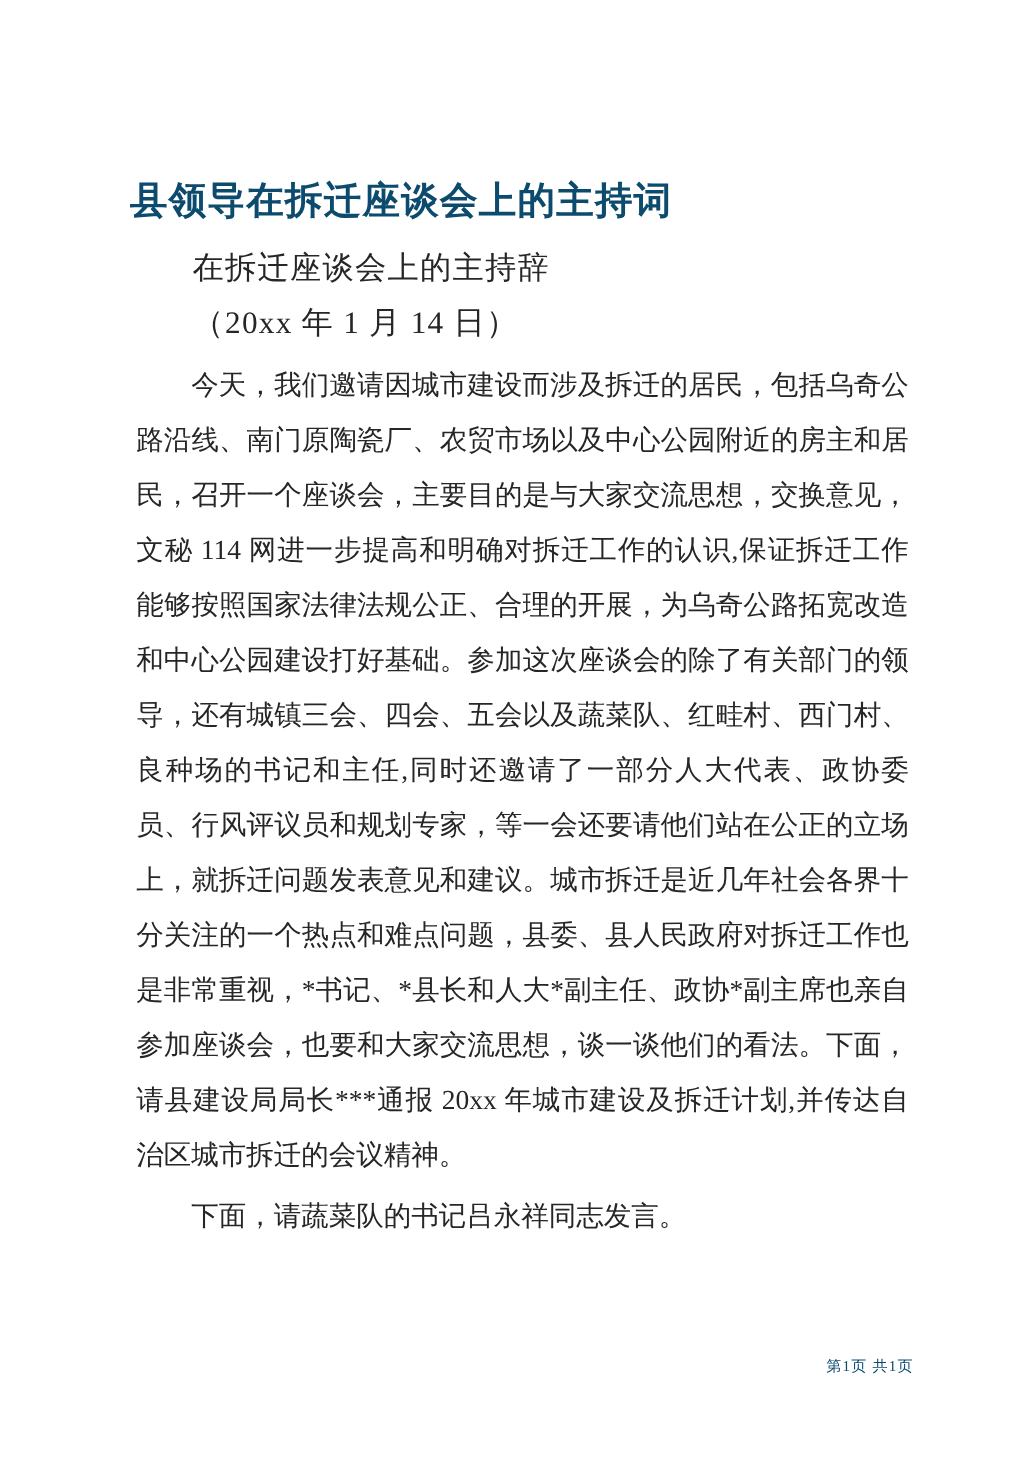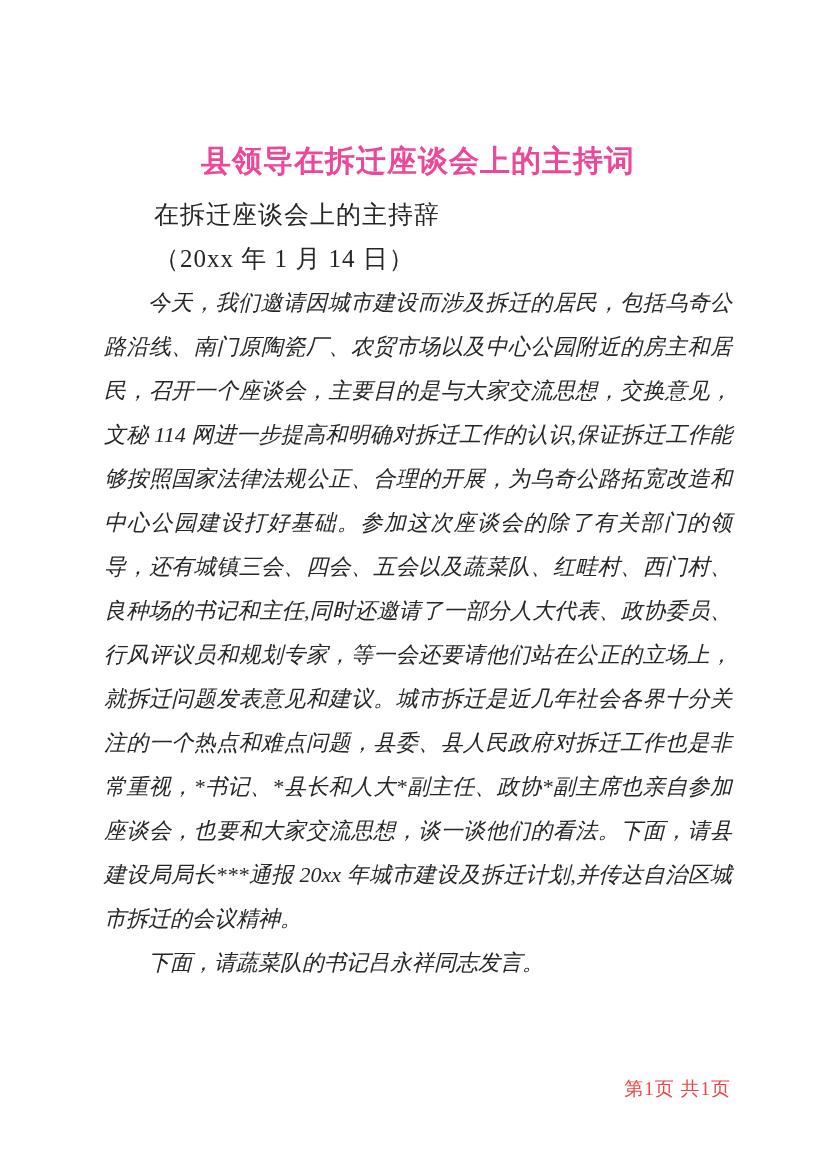--- a/index.html
+++ b/index.html
@@ -20,50 +20,49 @@
   .content {
     position: absolute;
     left: 104px;
     top: 138px;
     width: 628px;
   }
   .doc-title {
     margin: 0 0 10px 0;
     font-size: 30px;
     font-weight: bold;
-    text-align: center;
+    text-align: left;
     line-height: 1.5;
     letter-spacing: 1px;
-    color: #ec4899;
+    color: #0c4a6e;
   }
   .doc-line {
     margin: 0;
     font-size: 25px;
     line-height: 44px;
     text-indent: 2em;
     letter-spacing: 1px;
     text-align: justify;
   }
   .doc-paragraph {
-    margin: 0;
+    margin: 5px;
     font-size: 22px;
     line-height: 44px;
     text-indent: 2em;
     text-align: justify;
     text-justify: inter-ideograph;
     word-break: break-all;
-    font-style: italic;
   }
   .page-footer {
     position: absolute;
     right: 96px;
     bottom: 68px;
-    font-size: 19px;
+    font-size: 12px;
     letter-spacing: 1px;
-    color: #ef4444;
+    color: #0c4a6e;
   }
 </style>
 </head>
 <body>
 
 <div class="page">
   <div class="content">
     <h1 class="doc-title">县领导在拆迁座谈会上的主持词</h1>
     <p class="doc-line">在拆迁座谈会上的主持辞</p>
     <p class="doc-line">（20xx 年 1 月 14 日）</p>

